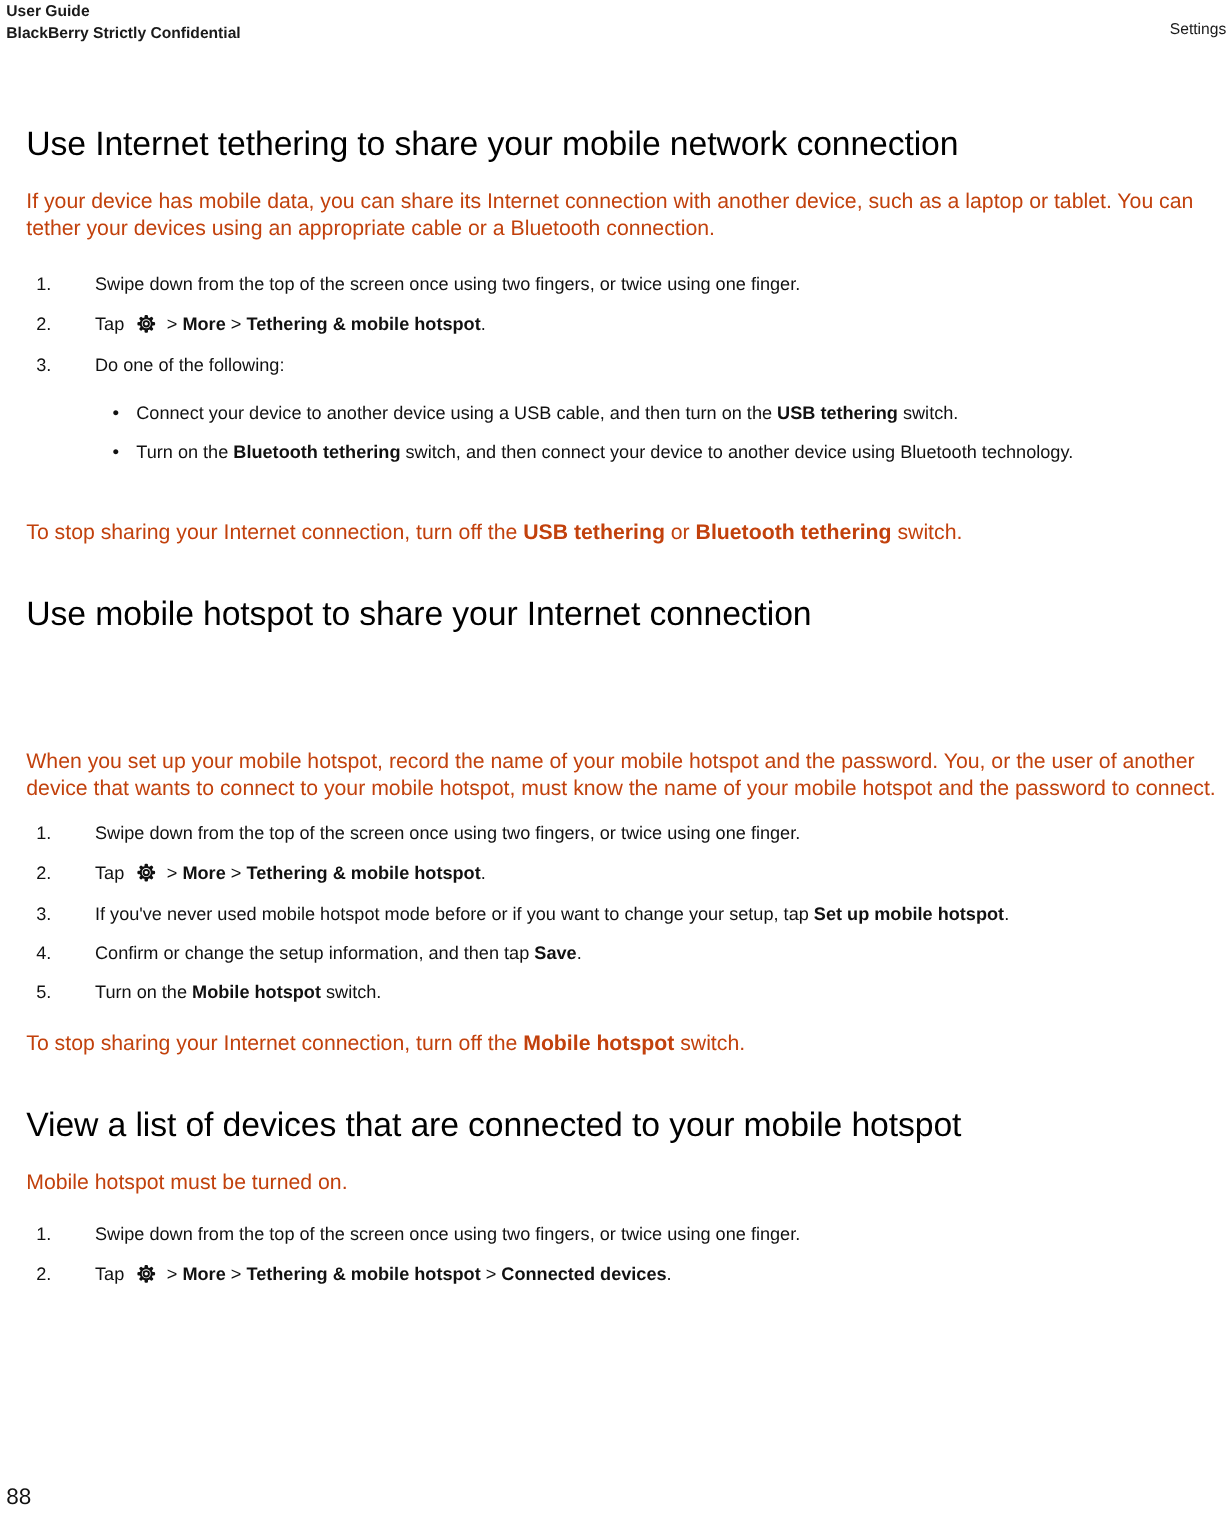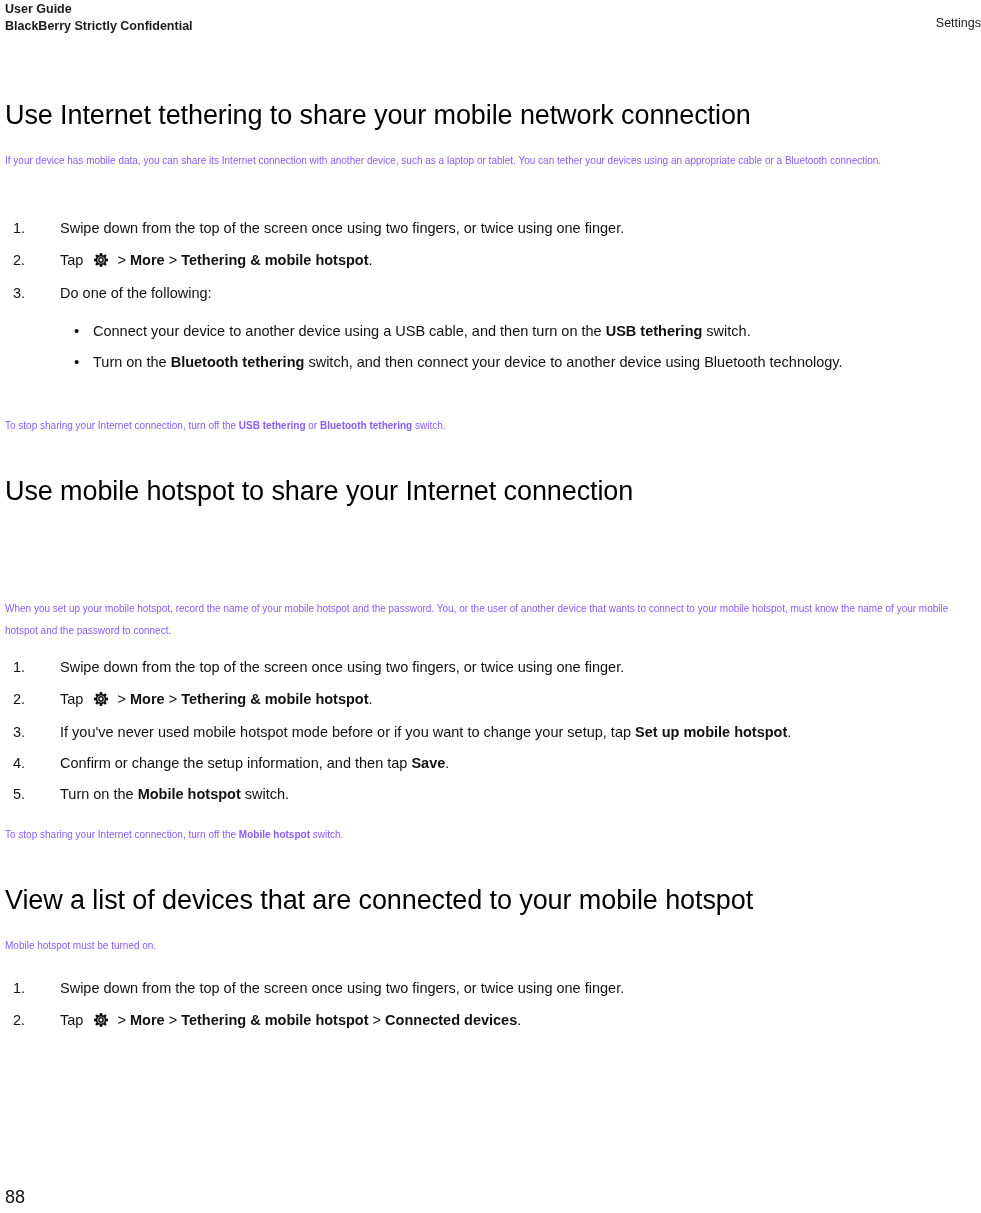--- a/index.html
+++ b/index.html
@@ -54,25 +54,25 @@
     font-size: 27px;
     font-weight: 400;
     line-height: 32px;
     margin: 0;
     padding: 0;
     letter-spacing: -0.1px;
     color: #000;
   }
 
   p.body-text {
-    font-size: 10px;
-    line-height: 22px;
-    margin: 0;
-    padding: 0;
-    color: #8b5cf6;
+    font-size: 17px;
+    line-height: 22px;
+    margin: 0;
+    padding: 0;
+    color: #c2410c;
   }
 
   
   ol.steps {
     list-style: none;
     margin: 0;
     padding: 0;
   }
   ol.steps > li {
     position: relative;
@@ -132,21 +132,21 @@
   .page-number {
     position: absolute;
     left: 5px;
     bottom: 8px;
     font-size: 18px;
     line-height: 16px;
     color: #111;
   }
 
   
-  .abs { position: absolute; left: 5px; width: 955px; }
+  .abs { position: absolute; left: 21px; width: 955px; }
 </style>
 </head>
 <body>
 
 <div class="page">
 
   <div class="running-header">
     <div class="rh-left">
       <div>User Guide</div>
       <div>BlackBerry Strictly Confidential</div>

